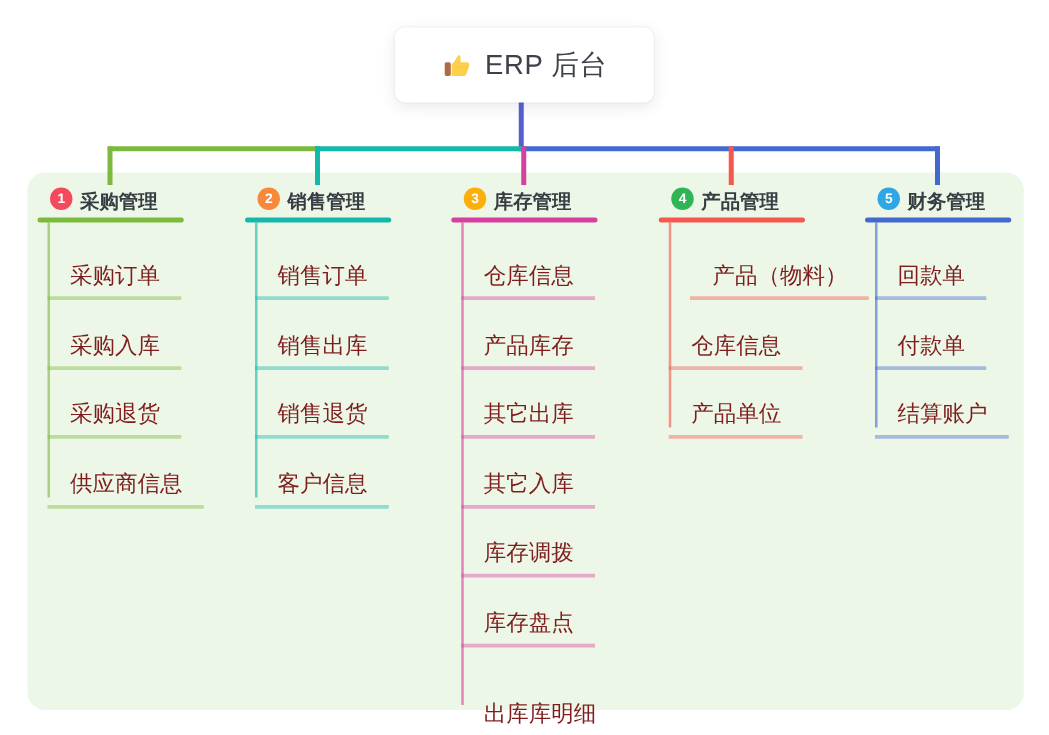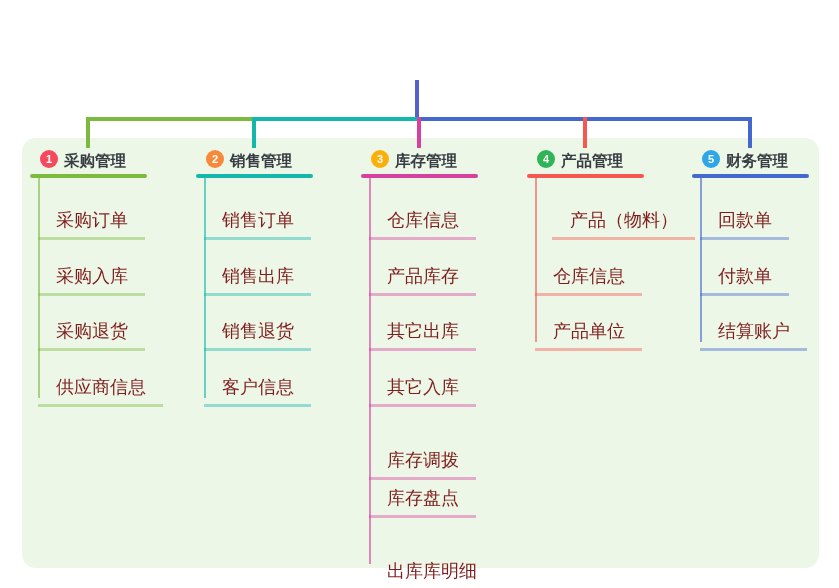--- a/index.html
+++ b/index.html
@@ -35,20 +35,28 @@
     font-size:18px;color:#7f1d1d;white-space:nowrap;cursor:pointer;
   }
   .thumb-icon{flex:0 0 auto;display:block;}
 </style>
 </head>
 <body>
 
 <div class="canvas">
   <div class="panel"></div>
 
+  <div class="root-card">
+    <svg class="thumb-icon" width="25" height="25" viewBox="0 0 36 36" aria-hidden="true">
+      <rect x="4" y="14" width="7" height="16" rx="2" fill="#b06b45"></rect>
+      <path fill="#fcd04c" d="M12 30 V17 c0-2 2.6-2.6 3.8-4.6 l3.1-5.6 c.7-1.3 3.3-1 3.3 .9 v6.3 h7.3 c2.2 0 3.4 2 2.7 4 l-3.1 9.4 c-.5 1.6-2 2.6-3.4 2.6 H12 z"></path>
+      <path fill="#f0b73a" d="M19 19 h12 v2 H19 z" opacity=".35"></path>
+    </svg>
+    <span class="root-title">ERP 后台</span>
+  </div>
 
   <div id="connectors">
       <div class="line" style="left: 415px; top: 80px; width: 4px; height: 41px; background: rgb(85, 96, 208);"></div>
       <div class="line" style="left: 86px; top: 117px; width: 168px; height: 4px; background: rgb(124, 186, 63); border-radius: 2px;"></div>
       <div class="line" style="left: 252px; top: 117px; width: 167px; height: 4px; background: rgb(20, 184, 171);"></div>
       <div class="line" style="left: 417px; top: 117px; width: 335px; height: 4px; background: rgb(67, 104, 207); border-radius: 2px;"></div>
       <div class="line" style="left: 86px; top: 117px; width: 4px; height: 31px; background: rgb(124, 186, 63);"></div>
       <div class="line" style="left: 252px; top: 117px; width: 4px; height: 31px; background: rgb(20, 184, 171);"></div>
       <div class="line" style="left: 417px; top: 117px; width: 4px; height: 31px; background: rgb(214, 64, 159);"></div>
       <div class="line" style="left: 583px; top: 117px; width: 4px; height: 31px; background: rgb(245, 88, 78);"></div>
@@ -77,21 +85,21 @@
       </div>
       <div class="" style="position: absolute; left: 0px; top: 0px;">
         <div class="badge" style="left: 371px; top: 150px; background: rgb(251, 175, 8);">3</div>
         <div class="branch-label" style="left: 395px; top: 151px;">库存管理</div>
         <div class="line" style="left: 361px; top: 174px; width: 117px; height: 4px; background: rgb(214, 64, 159); border-radius: 2px;"></div>
         <div class="line" style="left: 369px; top: 178px; width: 2px; height: 386px; background: rgba(214, 64, 159, 0.62);"></div>
         <div class="sub-item" style="left: 369px; top: 200px; border-bottom-color: rgba(214, 64, 159, 0.42);">仓库信息</div>
         <div class="sub-item" style="left: 369px; top: 255.5px; border-bottom-color: rgba(214, 64, 159, 0.42);">产品库存</div>
         <div class="sub-item" style="left: 369px; top: 311px; border-bottom-color: rgba(214, 64, 159, 0.42);">其它出库</div>
         <div class="sub-item" style="left: 369px; top: 366.5px; border-bottom-color: rgba(214, 64, 159, 0.42);">其它入库</div>
-        <div class="sub-item" style="left: 369px; top: 440px; border-bottom-color: rgba(214, 64, 159, 0.42);">库存调拨</div>
+        <div class="sub-item" style="left: 369px; top: 422px; border-bottom-color: rgba(214, 64, 159, 0.42);">库存调拨</div>
         <div class="sub-item" style="left: 369px; top: 477.5px; border-bottom-color: rgba(214, 64, 159, 0.42);">库存盘点</div>
         <div class="sub-item" style="left: 369px; top: 551px; border-bottom-color: rgba(214, 64, 159, 0.42);">出库库明细</div>
       </div>
       <div class="" style="position: absolute; left: 0px; top: 0px;">
         <div class="badge" style="left: 537px; top: 150px; background: rgb(47, 180, 86);">4</div>
         <div class="branch-label" style="left: 561px; top: 151px;">产品管理</div>
         <div class="line" style="left: 527px; top: 174px; width: 117px; height: 4px; background: rgb(245, 88, 78); border-radius: 2px;"></div>
         <div class="line" style="left: 535px; top: 178px; width: 2px; height: 164px; background: rgba(245, 88, 78, 0.62);"></div>
         <div class="sub-item" style="left: 552px; top: 200px; border-bottom-color: rgba(245, 88, 78, 0.42);">产品（物料）</div>
         <div class="sub-item" style="left: 535px; top: 255.5px; border-bottom-color: rgba(245, 88, 78, 0.42);">仓库信息</div>

